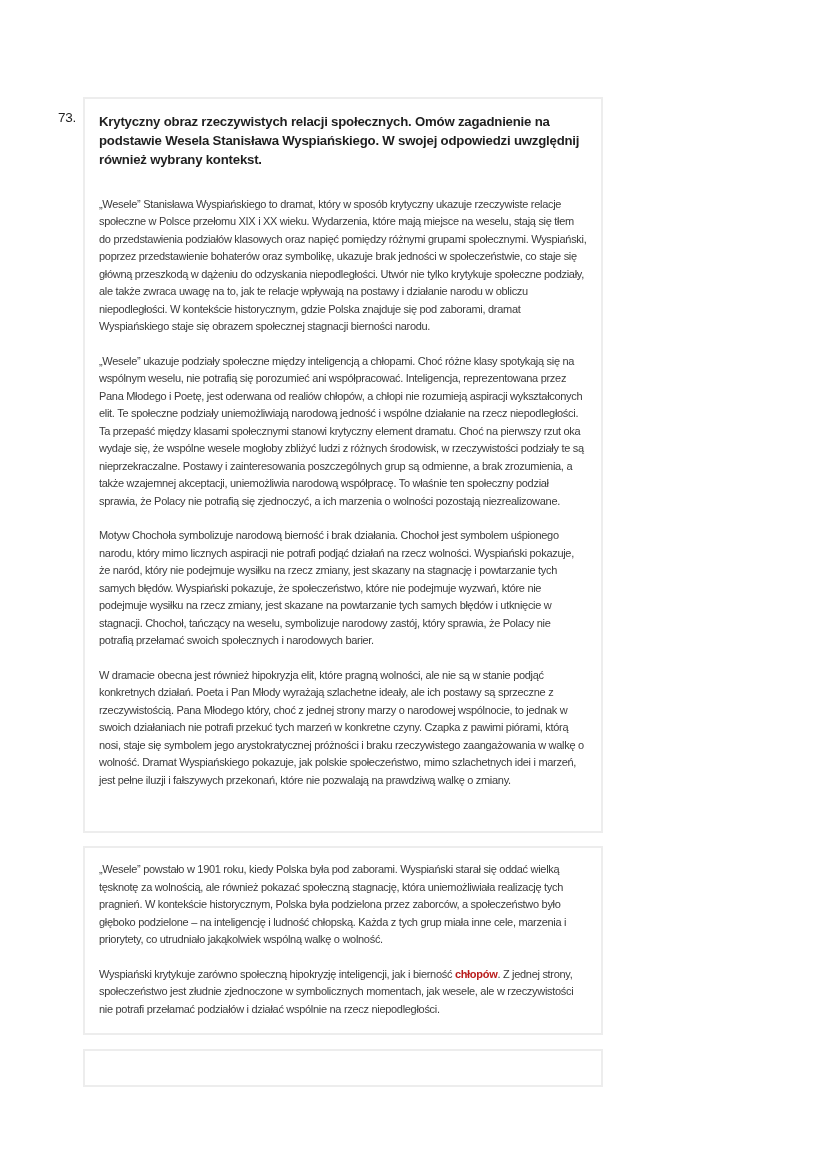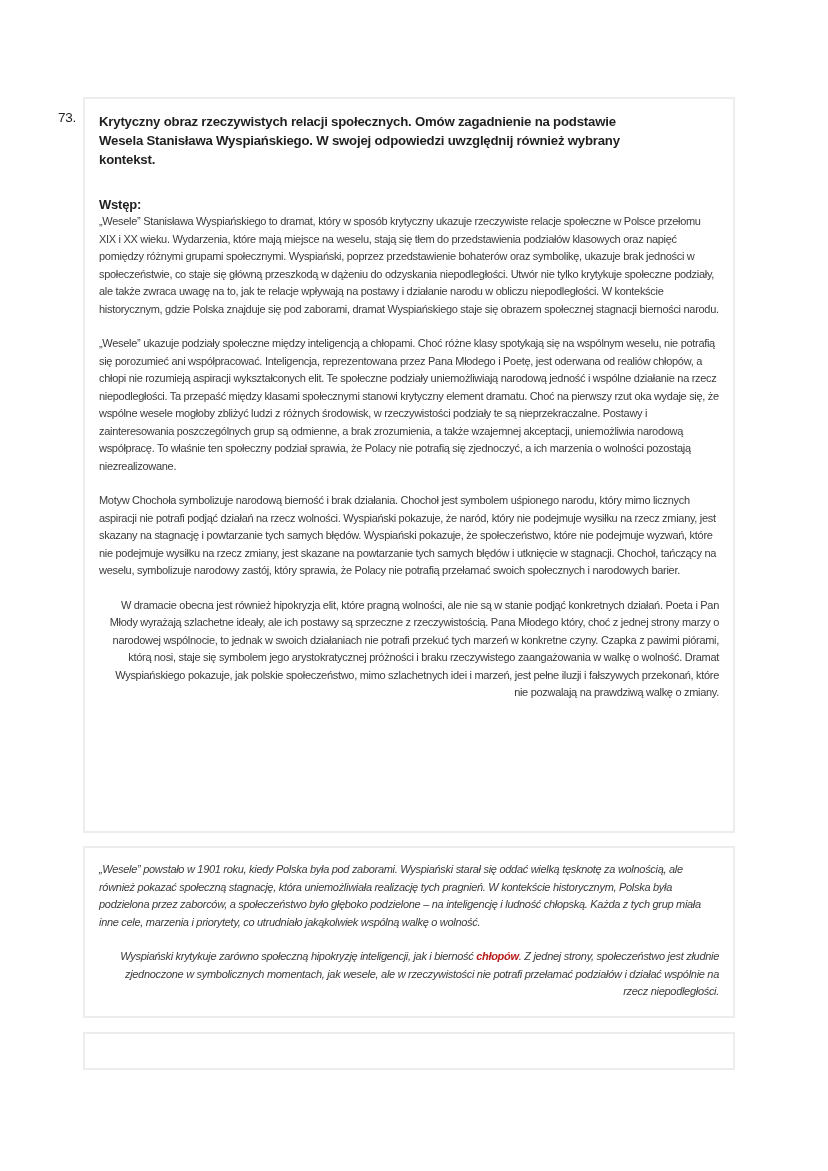--- a/index.html
+++ b/index.html
@@ -25,27 +25,27 @@
     text-align: center;
   }
   .content-col {
     position: absolute;
     left: 83px;
     top: 97px;
     width: 652px;
   }
   .box {
     box-sizing: border-box;
-    width: 652px;
+    width: 520px;
     background: #ffffff;
     border: 2px solid #ededed;
     padding: 13px 14px 15px 14px;
   }
   .box.question-box { min-height: 736px; }
-  .box.context-box  { margin-top: 13px; min-height: 168px; font-style: italic; }
+  .box.context-box  { margin-top: 13px; min-height: 168px; }
   .box.empty-box    { margin-top: 14px; height: 38px; padding: 0; }
 
   .doc-title {
     font-weight: bold;
     color: #1f1f1f;
     font-size: 13.2px;
     line-height: 19.2px;
     letter-spacing: -0.2px;
     max-width: 560px;
     margin: 0 0 26px 0;
@@ -59,34 +59,33 @@
     margin: 0;
   }
   .para {
     font-size: 11px;
     line-height: 17.5px;
     letter-spacing: -0.3px;
     color: #3b3b3b;
     margin: 0 0 17px 0;
     text-align: left;
   }
-  .para:last-child { margin-bottom: 0; text-align: right; }
+  .para:last-child { margin-bottom: 0; }
   .bold-inline { font-weight: bold; color: #b91c1c; }
 </style>
 </head>
 <body>
 
 <div class="question-number">73.</div>
 
 <div class="content-col">
 
   <div class="box question-box">
     <p class="doc-title">Krytyczny obraz rzeczywistych relacji społecznych. Omów zagadnienie na podstawie Wesela Stanisława Wyspiańskiego. W swojej odpowiedzi uwzględnij również wybrany kontekst.</p>
 
-    <p class="section-heading">Wstęp:</p>
     <p class="para">„Wesele” Stanisława Wyspiańskiego to dramat, który w sposób krytyczny ukazuje rzeczywiste relacje społeczne w Polsce przełomu XIX i XX wieku. Wydarzenia, które mają miejsce na weselu, stają się tłem do przedstawienia podziałów klasowych oraz napięć pomiędzy różnymi grupami społecznymi. Wyspiański, poprzez przedstawienie bohaterów oraz symbolikę, ukazuje brak jedności w społeczeństwie, co staje się główną przeszkodą w dążeniu do odzyskania niepodległości. Utwór nie tylko krytykuje społeczne podziały, ale także zwraca uwagę na to, jak te relacje wpływają na postawy i działanie narodu w obliczu niepodległości. W kontekście historycznym, gdzie Polska znajduje się pod zaborami, dramat Wyspiańskiego staje się obrazem społecznej stagnacji bierności narodu.</p>
 
     <p class="para">„Wesele” ukazuje podziały społeczne między inteligencją a chłopami. Choć różne klasy spotykają się na wspólnym weselu, nie potrafią się porozumieć ani współpracować. Inteligencja, reprezentowana przez Pana Młodego i Poetę, jest oderwana od realiów chłopów, a chłopi nie rozumieją aspiracji wykształconych elit. Te społeczne podziały uniemożliwiają narodową jedność i wspólne działanie na rzecz niepodległości. Ta przepaść między klasami społecznymi stanowi krytyczny element dramatu. Choć na pierwszy rzut oka wydaje się, że wspólne wesele mogłoby zbliżyć ludzi z różnych środowisk, w rzeczywistości podziały te są nieprzekraczalne. Postawy i zainteresowania poszczególnych grup są odmienne, a brak zrozumienia, a także wzajemnej akceptacji, uniemożliwia narodową współpracę. To właśnie ten społeczny podział sprawia, że Polacy nie potrafią się zjednoczyć, a ich marzenia o wolności pozostają niezrealizowane.</p>
     <p class="para">Motyw Chochoła symbolizuje narodową bierność i brak działania. Chochoł jest symbolem uśpionego narodu, który mimo licznych aspiracji nie potrafi podjąć działań na rzecz wolności. Wyspiański pokazuje, że naród, który nie podejmuje wysiłku na rzecz zmiany, jest skazany na stagnację i powtarzanie tych samych błędów. Wyspiański pokazuje, że społeczeństwo, które nie podejmuje wyzwań, które nie podejmuje wysiłku na rzecz zmiany, jest skazane na powtarzanie tych samych błędów i utknięcie w stagnacji. Chochoł, tańczący na weselu, symbolizuje narodowy zastój, który sprawia, że Polacy nie potrafią przełamać swoich społecznych i narodowych barier.</p>
     <p class="para">W dramacie obecna jest również hipokryzja elit, które pragną wolności, ale nie są w stanie podjąć konkretnych działań. Poeta i Pan Młody wyrażają szlachetne ideały, ale ich postawy są sprzeczne z rzeczywistością. Pana Młodego który, choć z jednej strony marzy o narodowej wspólnocie, to jednak w swoich działaniach nie potrafi przekuć tych marzeń w konkretne czyny. Czapka z pawimi piórami, którą nosi, staje się symbolem jego arystokratycznej próżności i braku rzeczywistego zaangażowania w walkę o wolność. Dramat Wyspiańskiego pokazuje, jak polskie społeczeństwo, mimo szlachetnych idei i marzeń, jest pełne iluzji i fałszywych przekonań, które nie pozwalają na prawdziwą walkę o zmiany.</p>
   </div>
 
   <div class="box context-box">
     <p class="para">„Wesele” powstało w 1901 roku, kiedy Polska była pod zaborami. Wyspiański starał się oddać wielką tęsknotę za wolnością, ale również pokazać społeczną stagnację, która uniemożliwiała realizację tych pragnień. W kontekście historycznym, Polska była podzielona przez zaborców, a społeczeństwo było głęboko podzielone – na inteligencję i ludność chłopską. Każda z tych grup miała inne cele, marzenia i priorytety, co utrudniało jakąkolwiek wspólną walkę o wolność.</p>
     <p class="para"><span>Wyspiański krytykuje zarówno społeczną hipokryzję inteligencji, jak i bierność </span><span class="bold-inline">chłopów</span><span>. Z jednej strony, społeczeństwo jest złudnie zjednoczone w symbolicznych momentach, jak wesele, ale w rzeczywistości nie potrafi przełamać podziałów i działać wspólnie na rzecz niepodległości.</span></p>

